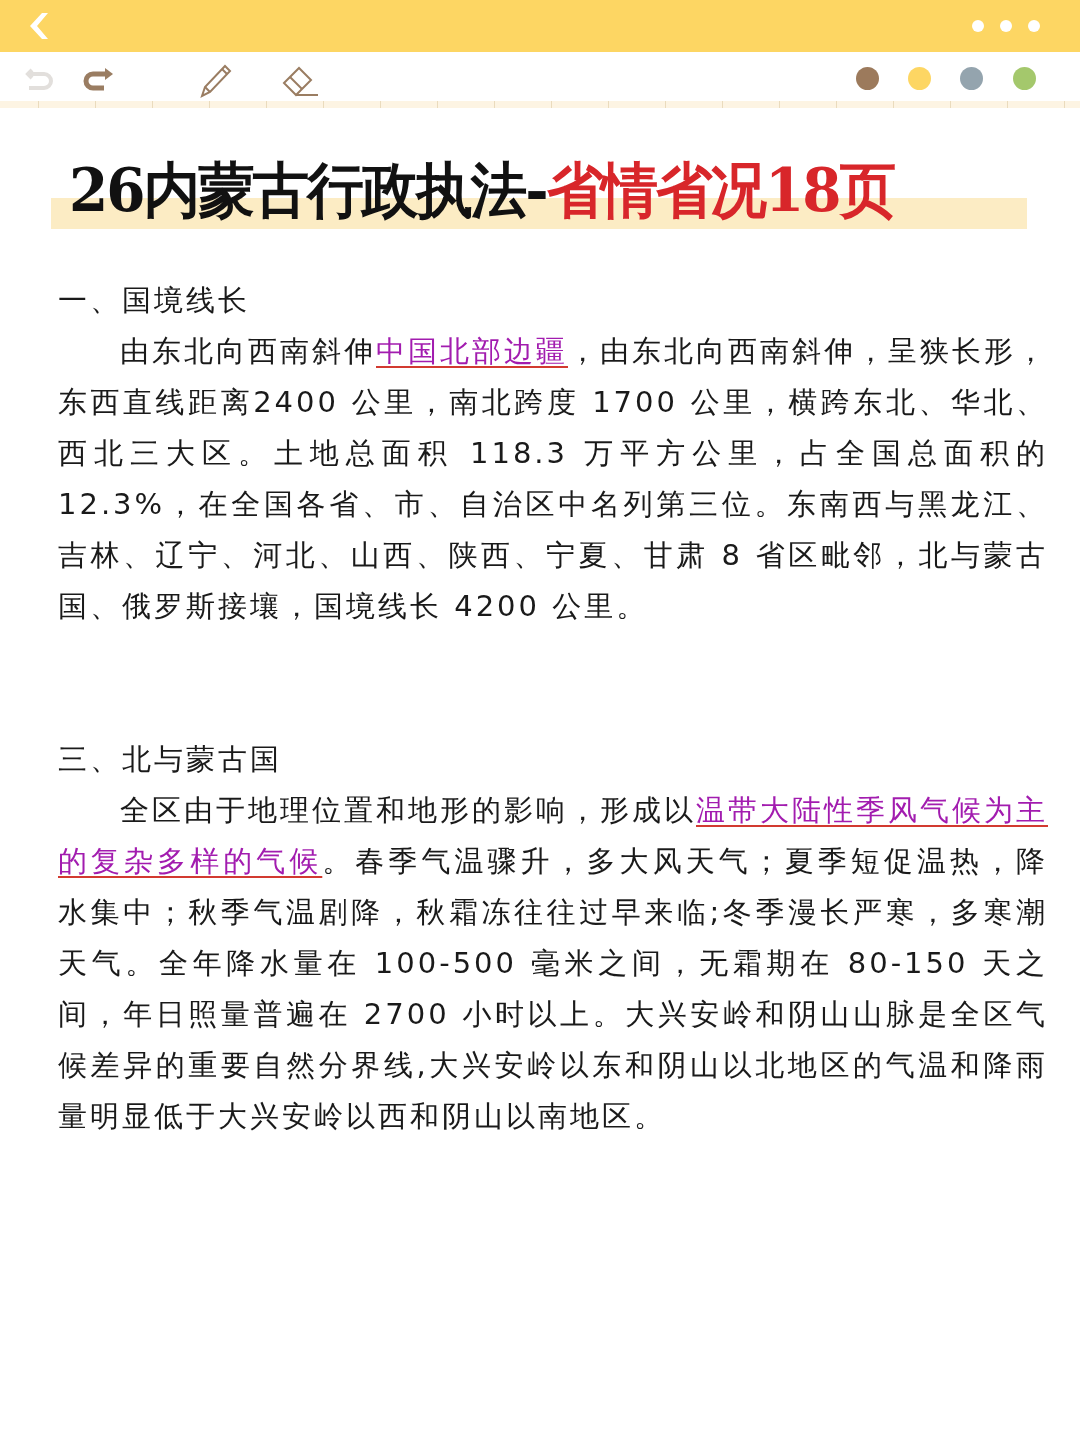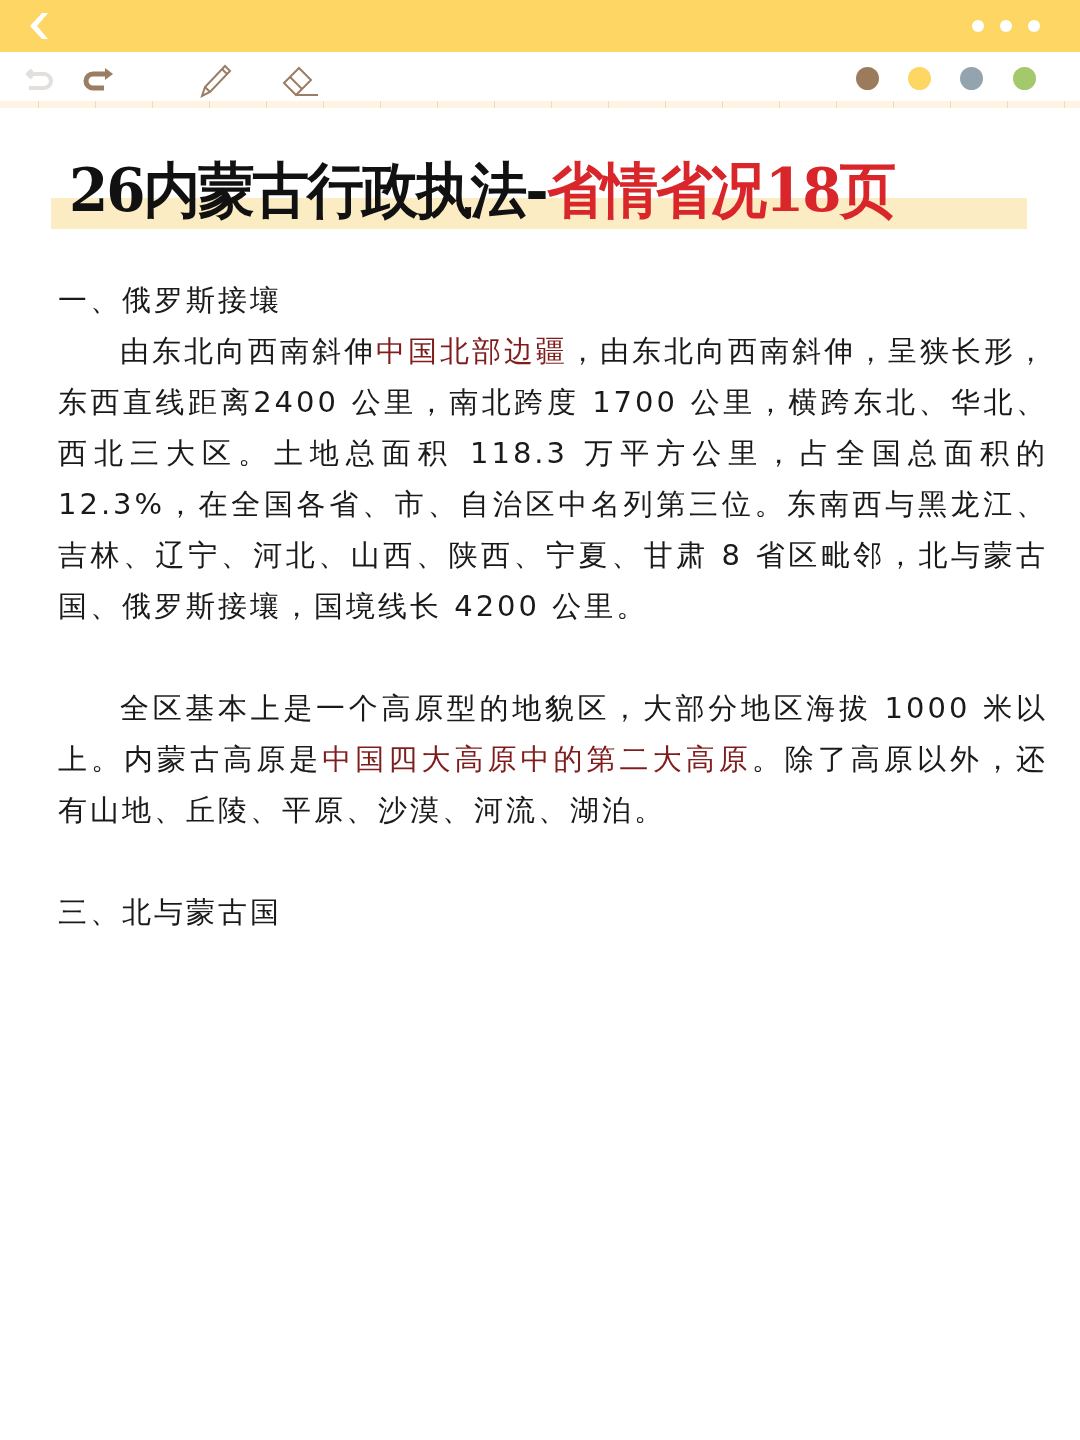--- a/index.html
+++ b/index.html
@@ -43,21 +43,21 @@
     white-space: nowrap; transform: scaleX(0.94); transform-origin: left center;
   }
   .title .black { color: #111; }
   .title .red { color: #d8262a; }
   .content {
     position: absolute; left: 58px; top: 275px; width: 990px;
     font-size: 29px; line-height: 51px; letter-spacing: 3px;
   }
   .section-title { margin: 0; font-weight: normal; font-size: 29px; line-height: 51px; }
   .para { margin: 0; text-indent: 62px; text-align: justify; }
-  .hl { color: #7f1d1d; text-decoration-color: #d23a30; text-underline-offset: 5px; }
+  .hl { color: #a21caf; text-decoration: underline; text-decoration-color: #d23a30; text-underline-offset: 5px; }
   .gap { height: 51px; }
 </style>
 </head>
 <body>
 
 <div class="topbar">
   <div class="back-btn">
     <svg width="40" height="36" viewBox="0 0 40 36">
       <polygon points="24,5 30,5 19,18 30,31 24,31 12,18" fill="#ffffff"></polygon>
     </svg>
@@ -102,19 +102,19 @@
 <div class="swatch" style="left:960px;background:#94a4ae"></div>
 <div class="swatch" style="left:1013px;background:#a4c86c"></div>
 <div class="ruler"></div>
 
 <div class="title-wrap">
   <div class="title-hl"></div>
   <h1 class="title"><span class="black">26内蒙古行政执法-</span><span class="red">省情省况18页</span></h1>
 </div>
 
 <div class="content">
-  <h2 class="section-title">一、俄罗斯接壤</h2>
+  <h2 class="section-title">一、国境线长</h2>
   <p class="para"><span>由东北向西南斜伸</span><span class="hl">中国北部边疆</span><span>，由东北向西南斜伸，呈狭长形，东西直线距离2400 公里，南北跨度 1700 公里，横跨东北、华北、西北三大区。土地总面积 118.3 万平方公里，占全国总面积的 12.3%，在全国各省、市、自治区中名列第三位。东南西与黑龙江、吉林、辽宁、河北、山西、陕西、宁夏、甘肃 8 省区毗邻，北与蒙古国、俄罗斯接壤，国境线长 4200 公里。</span></p>
   <div class="gap"></div>
-  <p class="para"><span>全区基本上是一个高原型的地貌区，大部分地区海拔 1000 米以上。内蒙古高原是</span><span class="hl">中国四大高原中的第二大高原</span><span>。除了高原以外，还有山地、丘陵、平原、沙漠、河流、湖泊。</span></p>
   <div class="gap"></div>
   <h2 class="section-title">三、北与蒙古国</h2>
+  <p class="para"><span>全区由于地理位置和地形的影响，形成以</span><span class="hl">温带大陆性季风气候为主的复杂多样的气候</span><span>。春季气温骤升，多大风天气；夏季短促温热，降水集中；秋季气温剧降，秋霜冻往往过早来临;冬季漫长严寒，多寒潮天气。全年降水量在 100-500 毫米之间，无霜期在 80-150 天之间，年日照量普遍在 2700 小时以上。大兴安岭和阴山山脉是全区气候差异的重要自然分界线,大兴安岭以东和阴山以北地区的气温和降雨量明显低于大兴安岭以西和阴山以南地区。</span></p>
 </div>
 
 </body></html>

